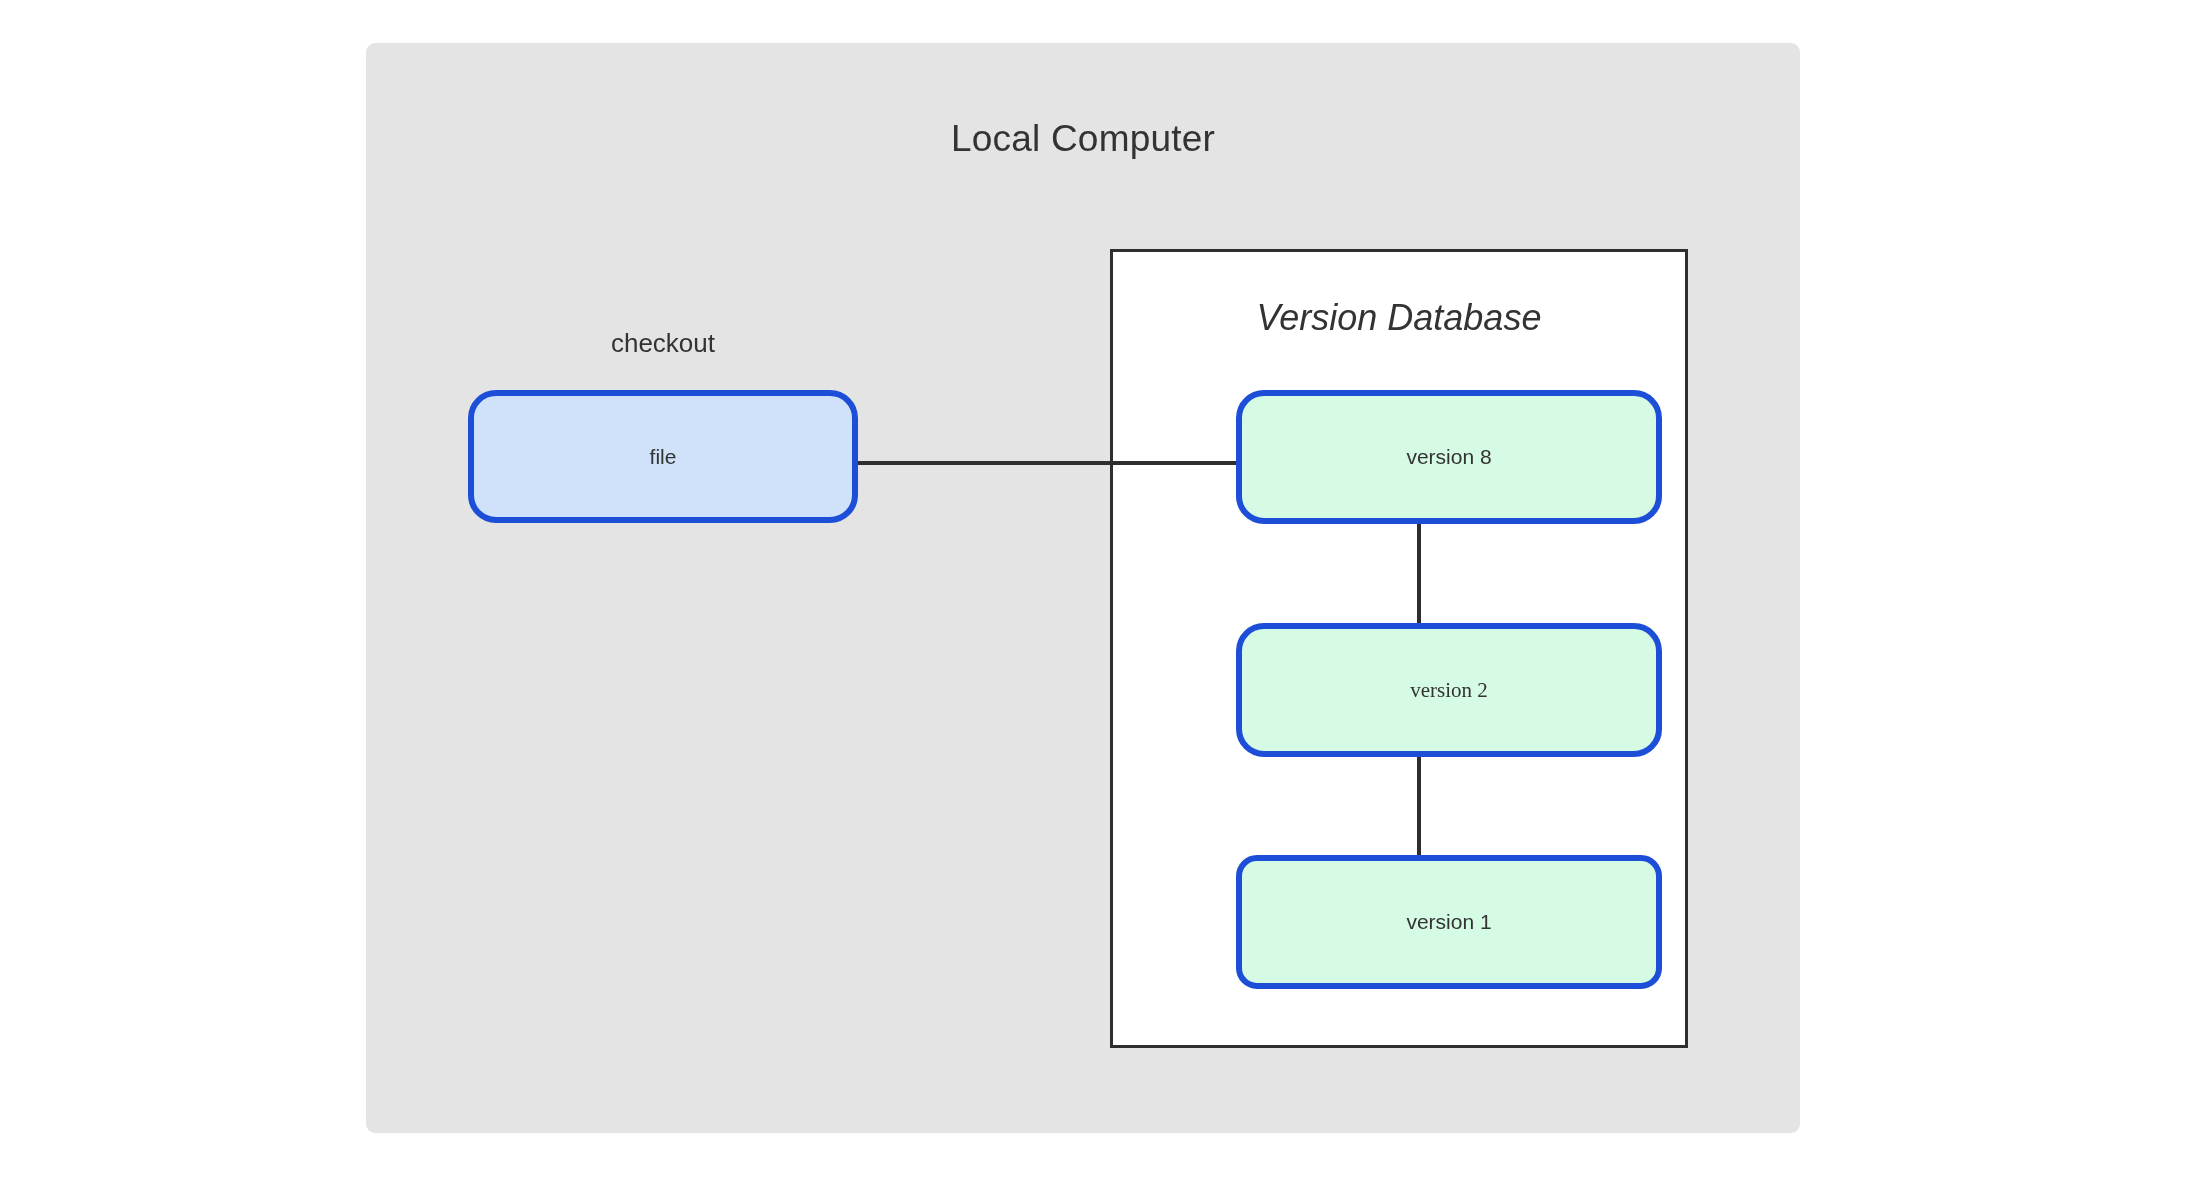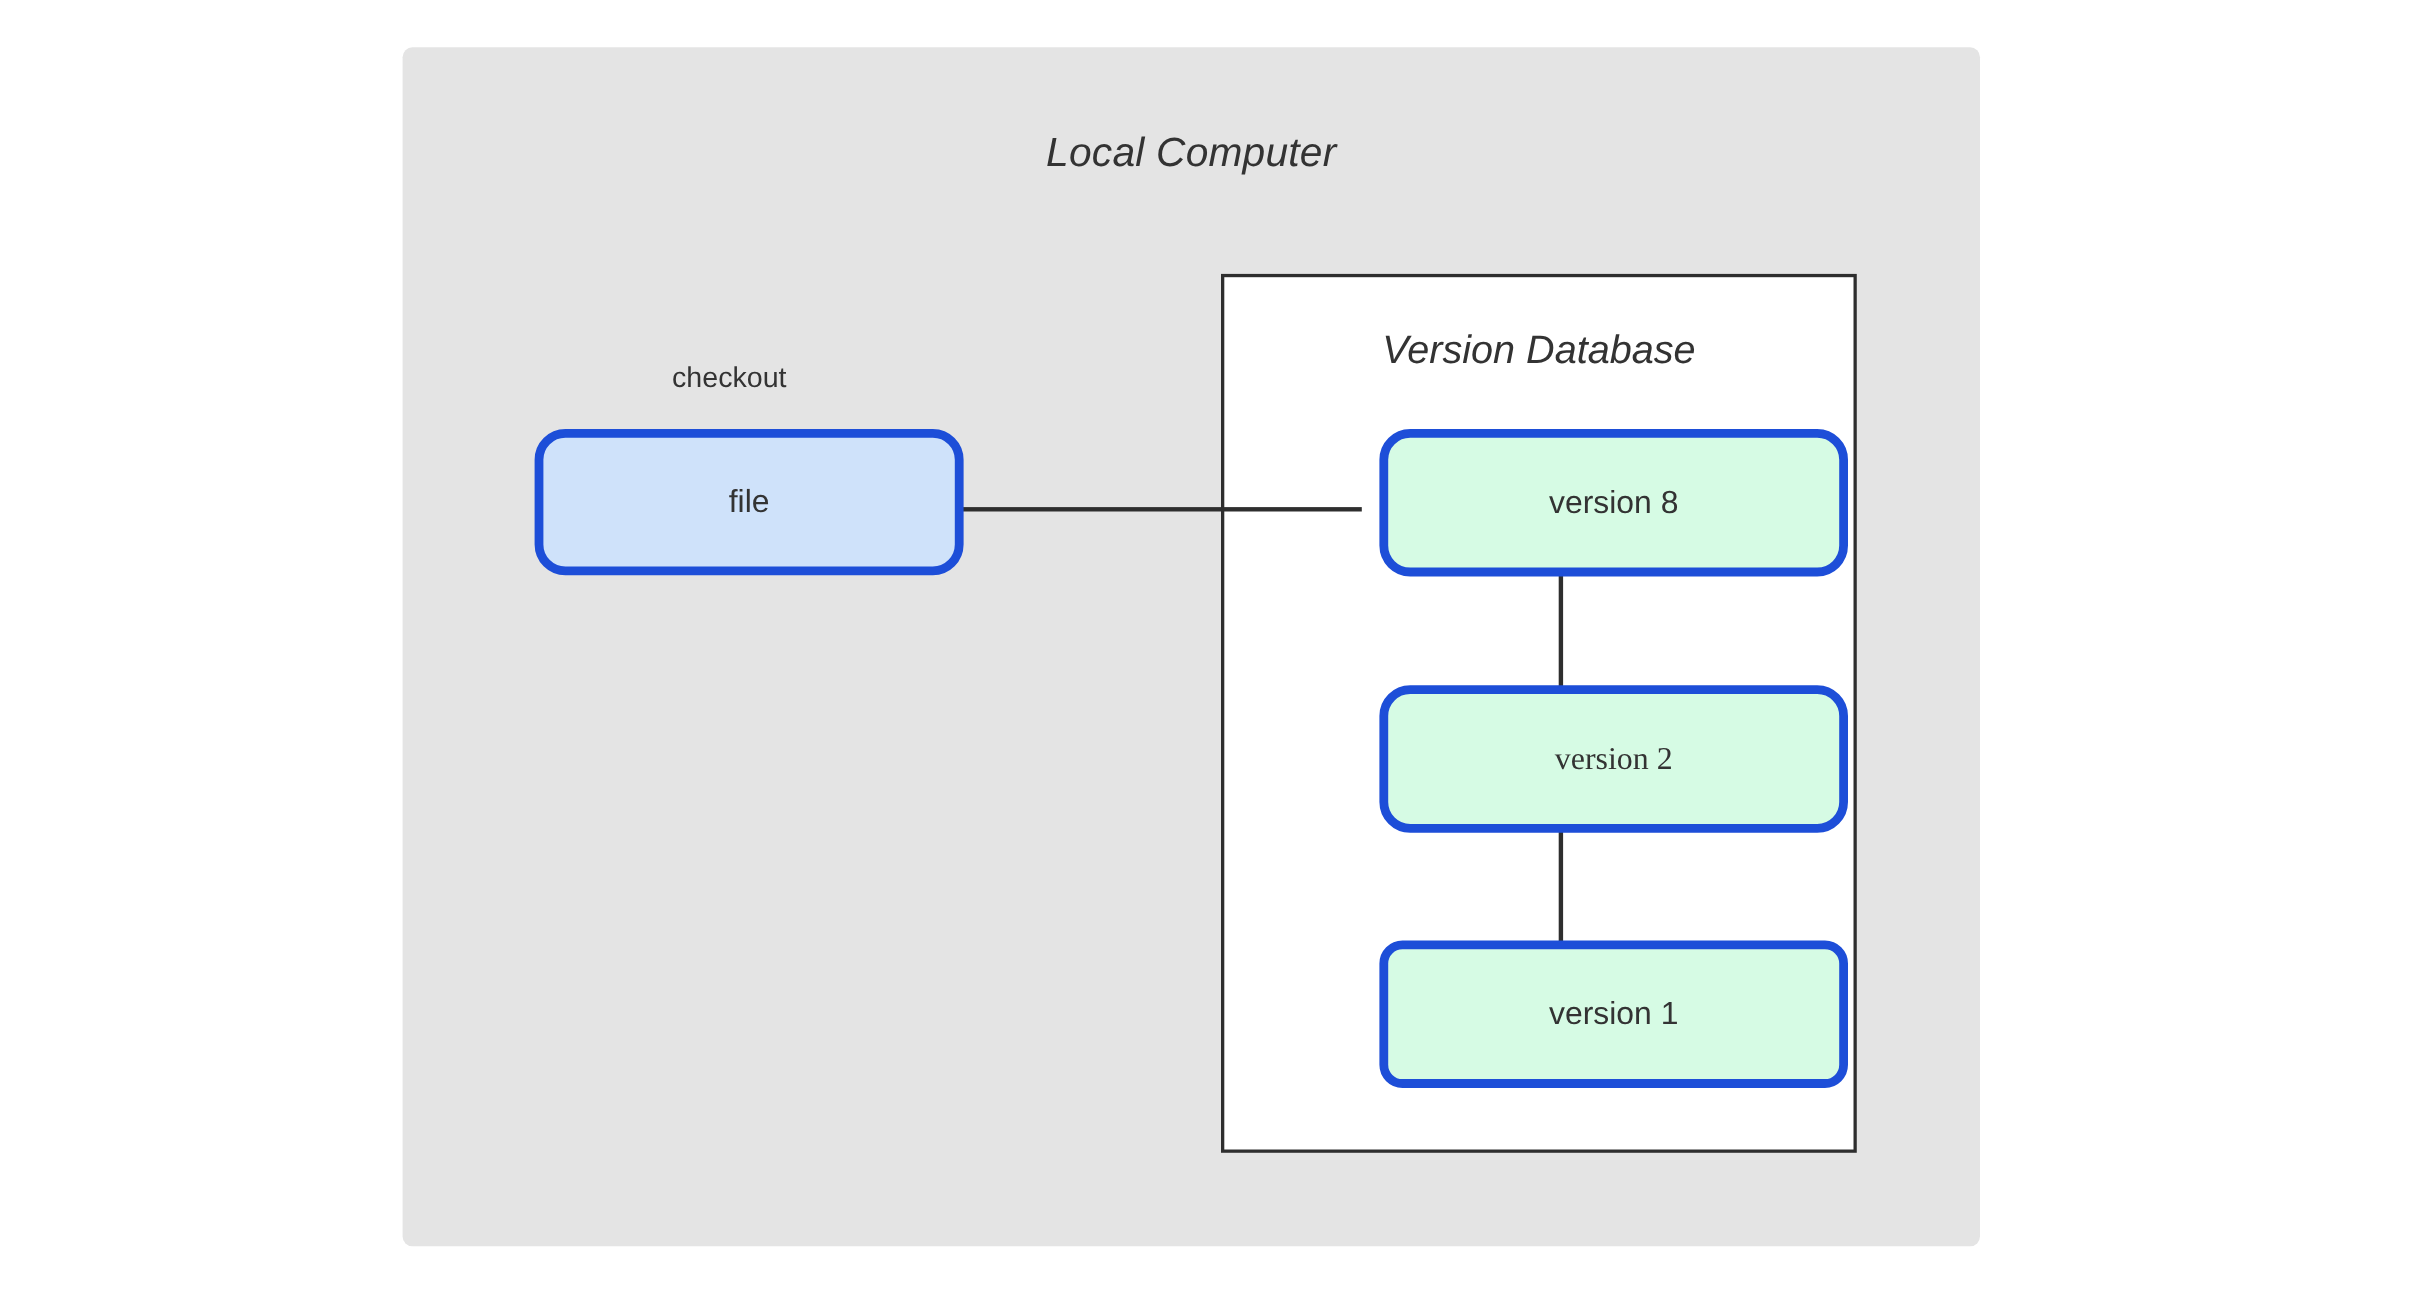--- a/index.html
+++ b/index.html
@@ -26,21 +26,20 @@
   
   .local-computer-box {
     position: absolute;
     left: 366px;
     top: 43px;
     width: 1434px;
     height: 1090px;
     background: #e4e4e4;
     border-radius: 9px;
     box-sizing: border-box;
-    font-style: italic;
   }
 
   .local-computer-title {
     position: absolute;
     left: 0;
     top: 75px;
     width: 1434px;
     text-align: center;
     font-size: 37px;
     color: #333333;
@@ -81,29 +80,28 @@
     text-align: center;
     font-size: 26px;
     color: #333333;
     white-space: nowrap;
   }
 
   
   .node {
     position: absolute;
     box-sizing: border-box;
-    border: 8px solid #1d4ed8;
+    border: 6px solid #1d4ed8;
     border-radius: 28px;
     display: flex;
     align-items: center;
     justify-content: center;
-    font-size: 29px;
+    font-size: 21px;
     color: #333333;
     white-space: nowrap;
-    margin-left: 18px;
   }
 
   .node-file {
     left: 468px;
     top: 390px;
     width: 390px;
     height: 133px;
     background: #cfe2fa;
   }
 

